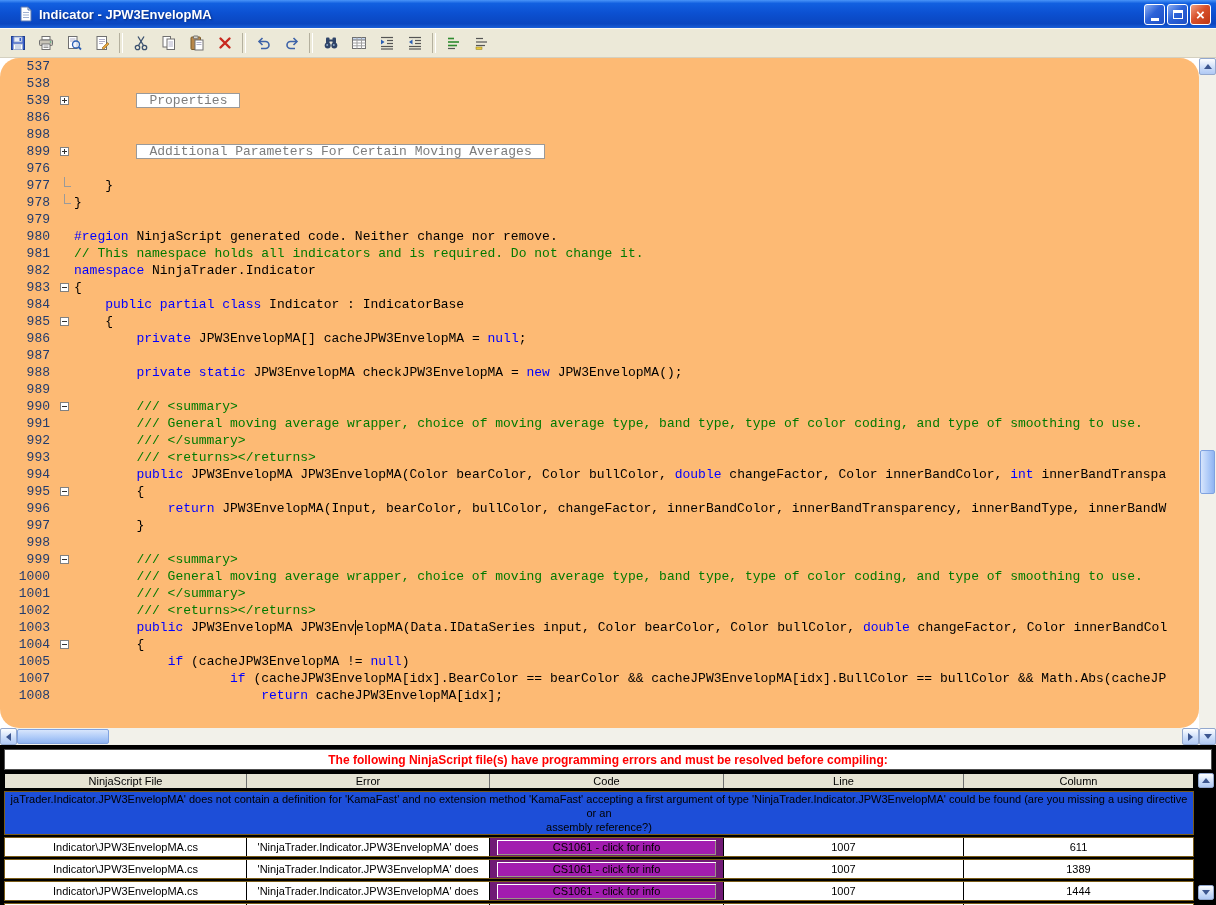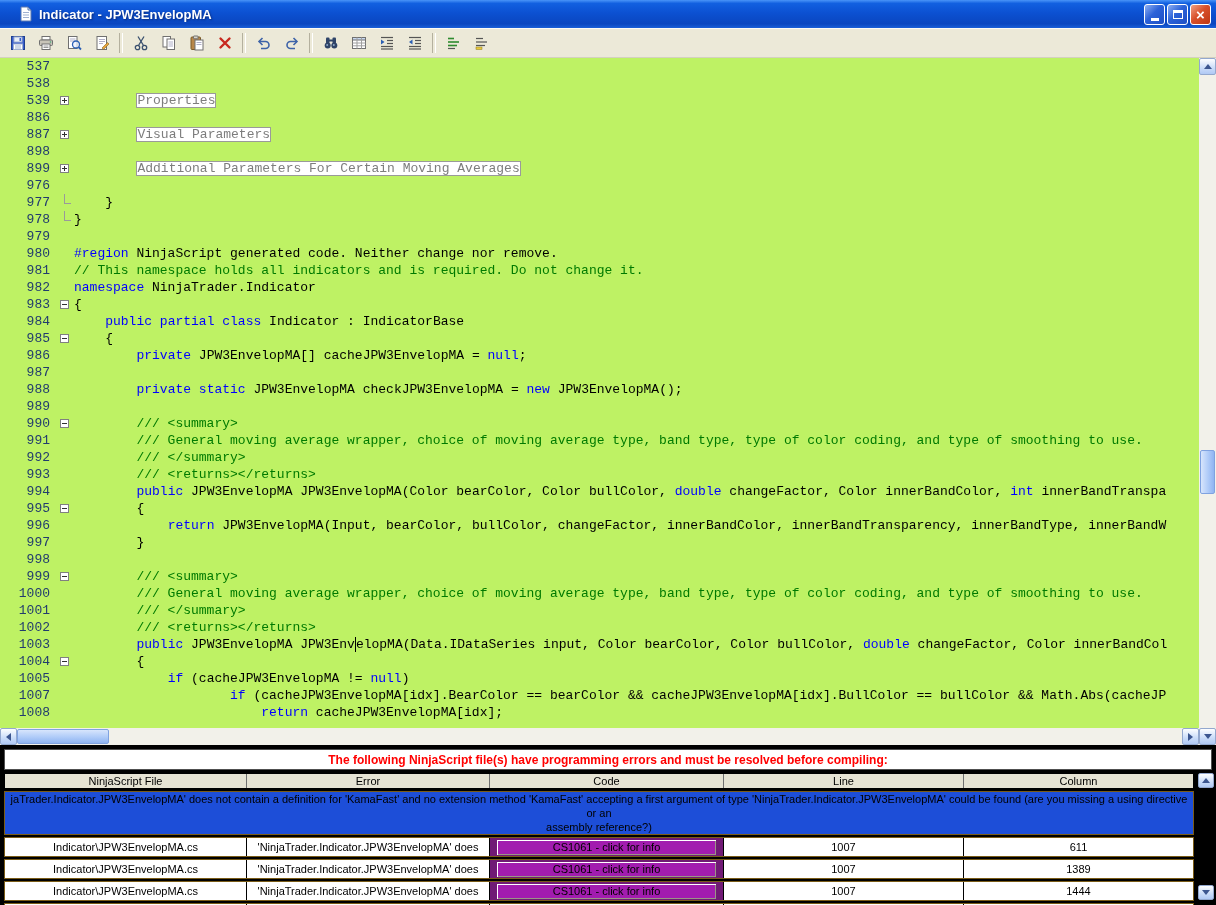--- a/index.html
+++ b/index.html
@@ -24,32 +24,32 @@
   
   .toolbar{height:26px;flex:none;background:#ECE9D8;display:flex;align-items:center;padding:1px 4px;gap:1px;
     border-top:1px solid #FDFBF4;border-bottom:1px solid #D4D0C0;}
   .tb-btn{width:25px;height:22px;display:flex;align-items:center;justify-content:center;border:1px solid transparent;border-radius:2px;}
   .tb-ico{display:block;}
   .tb-ico svg{width:16px;height:16px;display:block;}
   .tb-sep{width:2px;height:20px;border-left:1px solid #B4B09E;border-right:1px solid #FFFFFF;margin:0 3px;}
 
   
   .editor-wrap{flex:1;min-height:0;position:relative;display:flex;flex-direction:column;}
-  .editor{flex:1;min-height:0;background:#bef264;overflow:hidden;margin-right:17px;}
+  .editor{flex:1;min-height:0;background:#fdba74;overflow:hidden;margin-right:17px;border-radius:19px;}
   .ed-row{display:flex;height:17px;line-height:17px;font-family:"Liberation Mono","DejaVu Sans Mono",monospace;font-size:13px;}
   .gutter{width:50px;flex:none;text-align:right;padding-right:8px;color:#223C6E;}
   .foldcol{width:16px;flex:none;position:relative;}
   .fold-plus,.fold-minus{position:absolute;left:2px;top:4px;width:9px;height:9px;border:1px solid #808080;background:#fff;box-sizing:border-box;}
   .fold-plus::before,.fold-minus::before{content:"";position:absolute;left:1px;top:3px;width:5px;height:1px;background:#303030;}
   .fold-plus::after{content:"";position:absolute;left:3px;top:1px;width:1px;height:5px;background:#303030;}
   .fold-end{position:absolute;left:6px;top:0;width:6px;height:9px;border-left:1px solid #9A9A9A;border-bottom:1px solid #9A9A9A;}
   .codecell{flex:1;min-width:0;white-space:pre;overflow:hidden;color:#000;}
   .k{color:#0000FF;}
   .cm{color:#007A00;}
-  .rbox{display:inline-block;border:1px solid #9A9A9A;color:#7D7D7D;background:#fff;padding:0 0;height:15px;line-height:14px;box-sizing:border-box;vertical-align:middle;}
+  .rbox{display:inline-block;border:1px solid #9A9A9A;color:#7D7D7D;background:#fff;padding:0 12px;height:15px;line-height:14px;box-sizing:border-box;vertical-align:middle;}
   .caret{display:inline-block;width:1px;height:15px;background:#000;vertical-align:middle;}
 
   
   .sb-btn{width:17px;height:17px;flex:none;background:linear-gradient(180deg,#FDFEFF 0%,#CADCF9 60%,#B0C9F4 100%);
     border:1px solid #93A8CE;border-radius:2px;box-sizing:border-box;display:flex;align-items:center;justify-content:center;}
   .arr{width:0;height:0;display:block;}
   .arr-up{border-left:4px solid transparent;border-right:4px solid transparent;border-bottom:5px solid #3C5690;}
   .arr-down{border-left:4px solid transparent;border-right:4px solid transparent;border-top:5px solid #3C5690;}
   .arr-left{border-top:4px solid transparent;border-bottom:4px solid transparent;border-right:5px solid #3C5690;}
   .arr-right{border-top:4px solid transparent;border-bottom:4px solid transparent;border-left:5px solid #3C5690;}
@@ -301,27 +301,20 @@
             <span class="fold-plus"></span>
           </div>
           <div class="codecell"><span>        </span><span class="rbox">Properties</span></div>
         </div>
         <div class="ed-row">
           <div class="gutter">886</div>
           <div class="foldcol"></div>
           <div class="codecell"></div>
         </div>
         <div class="ed-row">
-          <div class="gutter">887</div>
-          <div class="foldcol">
-            <span class="fold-plus"></span>
-          </div>
-          <div class="codecell"><span>        </span><span class="rbox">Visual Parameters</span></div>
-        </div>
-        <div class="ed-row">
           <div class="gutter">898</div>
           <div class="foldcol"></div>
           <div class="codecell"></div>
         </div>
         <div class="ed-row">
           <div class="gutter">899</div>
           <div class="foldcol">
             <span class="fold-plus"></span>
           </div>
           <div class="codecell"><span>        </span><span class="rbox">Additional Parameters For Certain Moving Averages</span></div>

